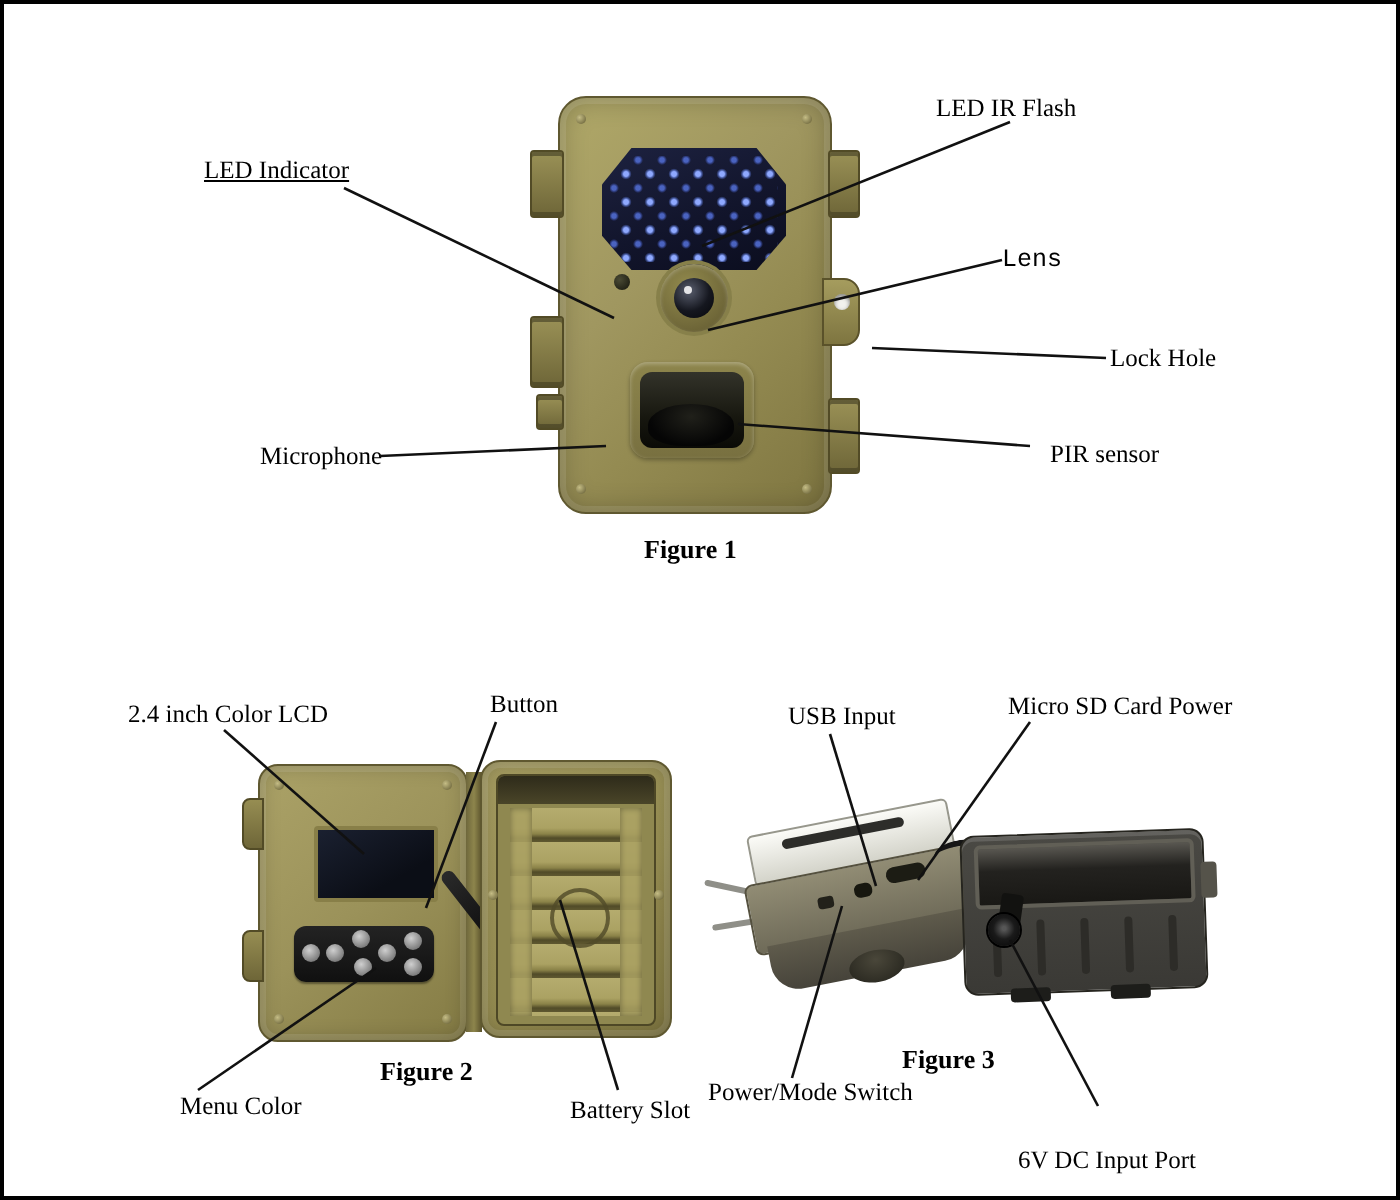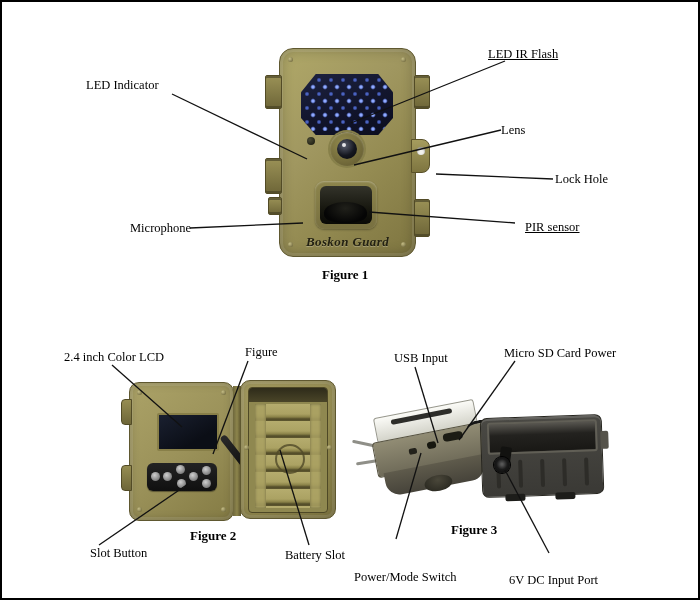--- a/index.html
+++ b/index.html
@@ -206,41 +206,40 @@
     <div class="lens-ring">
       <div class="lens-glass">
         <div class="lens-spec"></div>
       </div>
     </div>
     <div class="pir-frame">
       <div class="pir-window">
         <div class="pir-cyl"></div>
       </div>
     </div>
-    <div class="brand">Boskon Guard</div>
     <div class="latch" style="left:-15px;top:26px;width:15px;height:32px;"></div>
     <div class="latch" style="left:-15px;top:109px;width:15px;height:34px;"></div>
     <div class="latch" style="left:-12px;top:148px;width:12px;height:16px;"></div>
     <div class="latch" style="left:134px;top:26px;width:14px;height:32px;"></div>
     <div class="latch" style="left:134px;top:150px;width:14px;height:36px;"></div>
     <div class="locktab">
       <div class="lockhole"></div>
     </div>
     <div class="screw" style="left:8px;top:8px;"></div>
     <div class="screw" style="left:121px;top:8px;"></div>
     <div class="screw" style="left:8px;top:193px;"></div>
     <div class="screw" style="left:121px;top:193px;"></div>
   </div>
 
-  <div class="lbl" style="left:84px;top:76px;">LED Indicator</div>
-  <div class="lbl" style="left:486px;top:45px;text-decoration:underline;">LED IR Flash</div>
-  <div class="lbl" style="left:499px;top:121px;">Lens</div>
+  <div class="lbl" style="left:100px;top:76px;text-decoration:underline;">LED Indicator</div>
+  <div class="lbl" style="left:466px;top:45px;">LED IR Flash</div>
+  <div class="lbl" style="left:499px;top:121px;font-family:Liberation Mono, monospace;">Lens</div>
   <div class="lbl" style="left:553px;top:170px;">Lock Hole</div>
   <div class="lbl" style="left:128px;top:219px;">Microphone</div>
-  <div class="lbl" style="left:523px;top:218px;text-decoration:underline;">PIR sensor</div>
+  <div class="lbl" style="left:523px;top:218px;">PIR sensor</div>
   <div class="cap" style="left:320px;top:265px;">Figure 1</div>
 
   <div class="door2">
     <div class="lcd"></div>
     <div class="pad">
       <div class="btn" style="left:4px;top:9px;"></div>
       <div class="btn" style="left:16px;top:9px;"></div>
       <div class="btn" style="left:29px;top:2px;"></div>
       <div class="btn" style="left:30px;top:16px;"></div>
       <div class="btn" style="left:42px;top:9px;"></div>
@@ -262,22 +261,22 @@
       <div class="bat-slots"></div>
       <div class="rail" style="left:6px;"></div>
       <div class="rail" style="left:61px;"></div>
       <div class="spk-ring"></div>
     </div>
     <div class="screw" style="left:3px;top:64px;"></div>
     <div class="screw" style="left:86px;top:64px;"></div>
   </div>
 
   <div class="lbl" style="left:62px;top:348px;">2.4 inch Color LCD</div>
-  <div class="lbl" style="left:243px;top:343px;">Figure</div>
-  <div class="lbl" style="left:88px;top:544px;">Slot Button</div>
+  <div class="lbl" style="left:243px;top:343px;">Button</div>
+  <div class="lbl" style="left:88px;top:544px;">Menu Color</div>
   <div class="lbl" style="left:283px;top:546px;">Battery Slot</div>
   <div class="cap" style="left:188px;top:526px;">Figure 2</div>
 
   <div class="wire3" style="left:350px;top:441px;width:32px;transform:rotate(12deg);"></div>
   <div class="wire3" style="left:354px;top:458px;width:32px;transform:rotate(-9deg);"></div>
   <div class="half3L">
     <div class="slab">
       <div class="slab-slot"></div>
     </div>
     <div class="face3">
@@ -299,17 +298,17 @@
     <div class="rib" style="left:102px;"></div>
     <div class="foot" style="left:22px;"></div>
     <div class="foot" style="left:72px;"></div>
     <div class="nubR"></div>
   </div>
   <div class="dc-bracket"></div>
   <div class="dc-jack"></div>
 
   <div class="lbl" style="left:392px;top:349px;">USB Input</div>
   <div class="lbl" style="left:502px;top:344px;">Micro SD Card Power</div>
-  <div class="lbl" style="left:352px;top:568px;">Power/Mode Switch</div>
+  <div class="lbl" style="left:352px;top:537px;">Power/Mode Switch</div>
   <div class="lbl" style="left:507px;top:571px;">6V DC Input Port</div>
   <div class="cap" style="left:449px;top:520px;">Figure 3</div>
 
 </div>
 
 </body></html>

